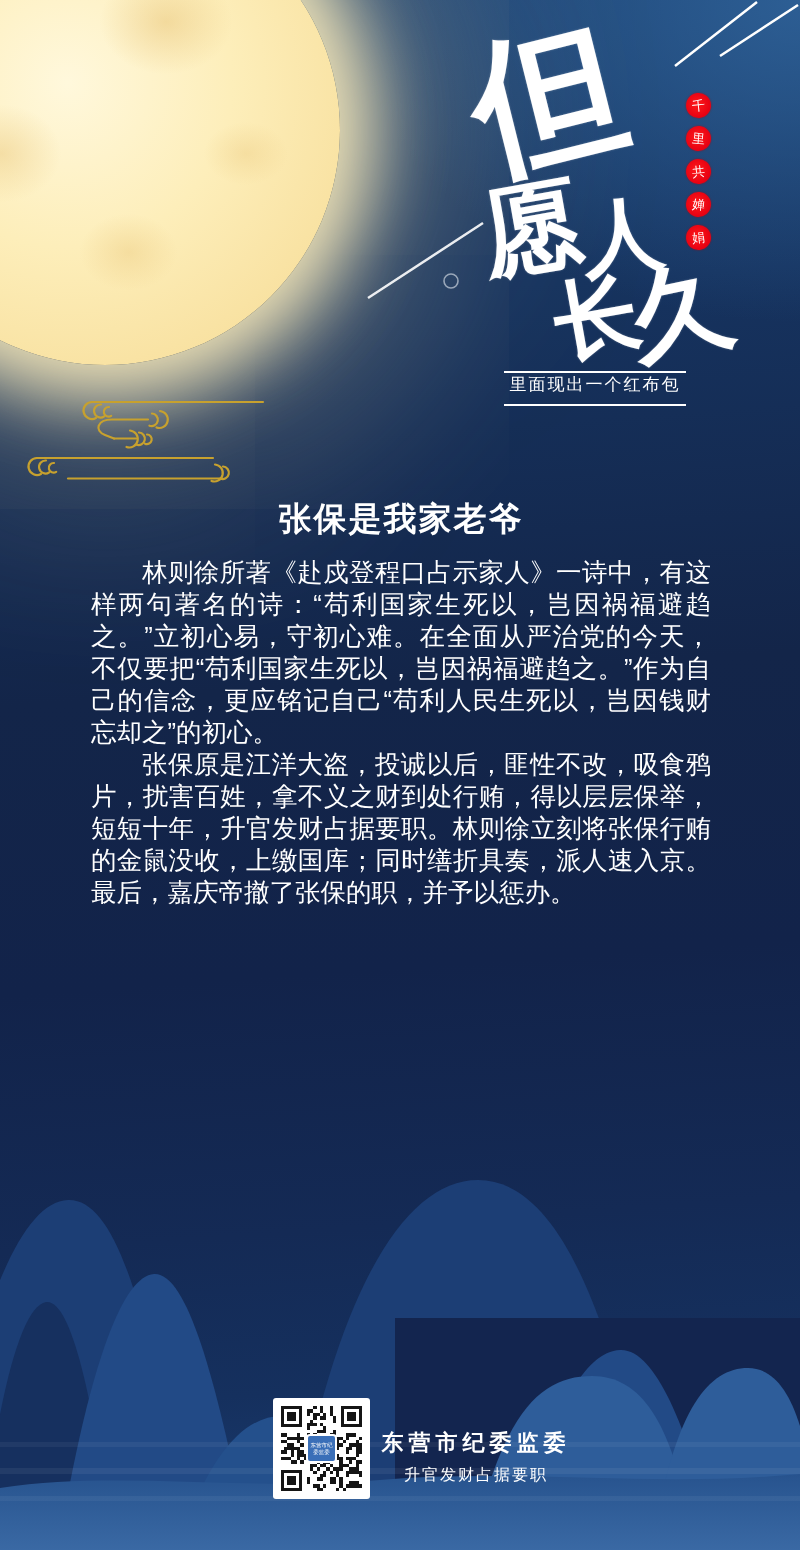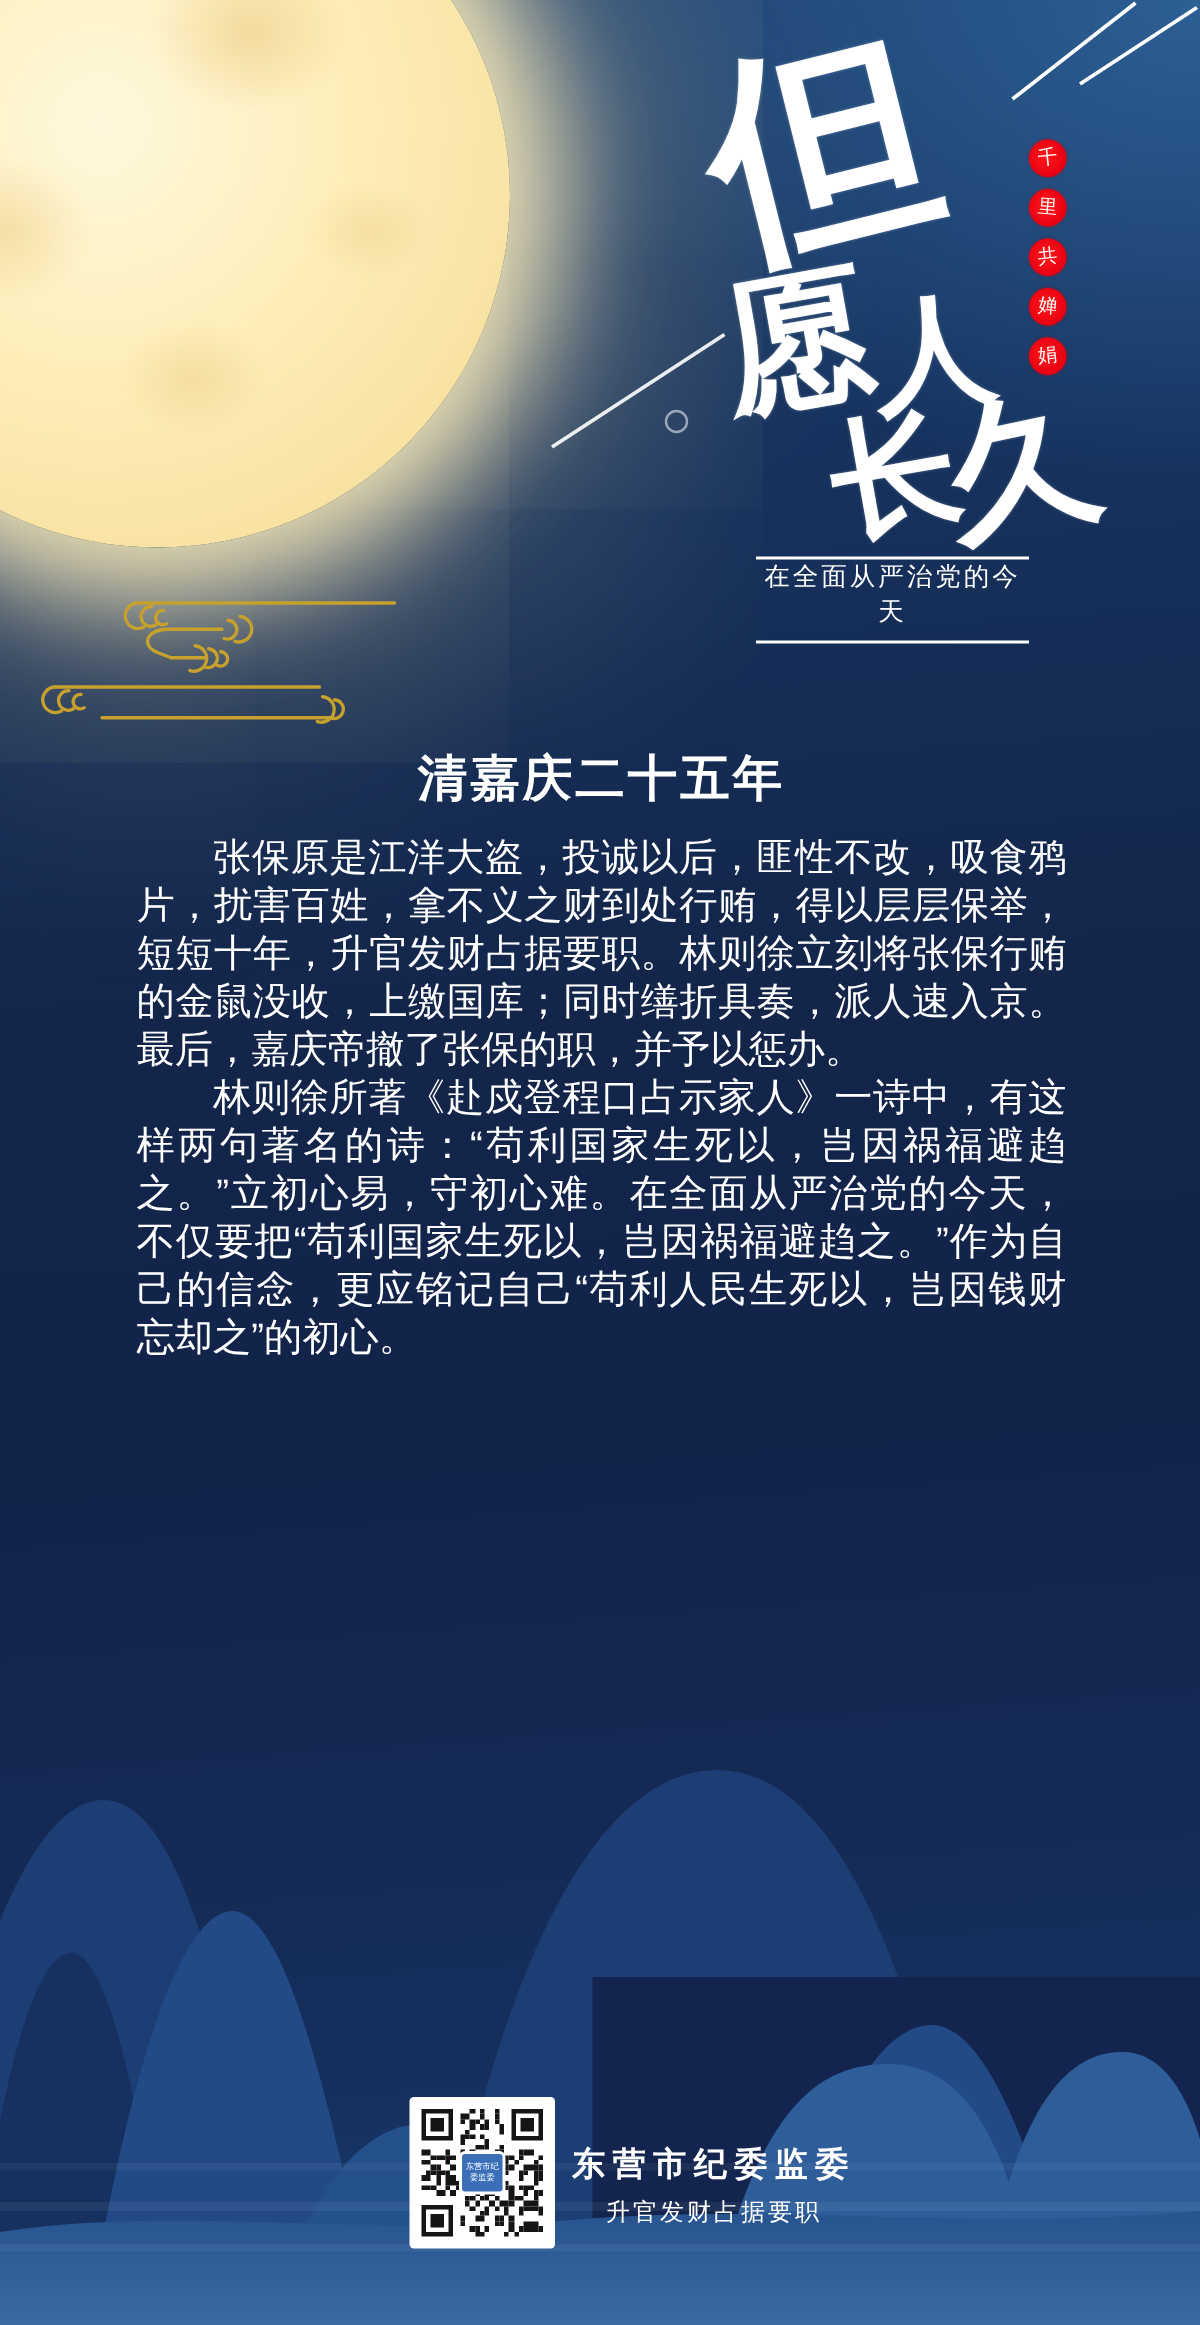--- a/index.html
+++ b/index.html
@@ -120,21 +120,21 @@
   <div>
       <span class="cal cal0">但</span>
       <span class="cal cal1">愿</span>
       <span class="cal cal2">人</span>
       <span class="cal cal3">长</span>
       <span class="cal cal4">久</span>
     </div>
 
   <div class="date-block">
     <hr class="date-rule">
-    <p class="date-lunar">在全面从严治党的今天</p>
+    <p class="date-lunar">里面现出一个红布包</p>
     <hr class="date-rule">
   </div>
 
   <svg class="mountains" width="800" height="470" viewBox="0 0 800 470">
     <defs>
       <linearGradient id="gbase" x1="0" y1="0" x2="0" y2="1">
         <stop offset="0" stop-color="#27538e"></stop>
         <stop offset="1" stop-color="#3a69a4"></stop>
       </linearGradient>
     </defs>
@@ -147,24 +147,24 @@
     <path d="M 472 470 C 502 330 542 296 592 296 C 644 296 676 348 694 470 Z" fill="#2e5d9a"></path>
     <path d="M 652 470 C 672 335 706 288 748 288 C 792 288 812 360 818 470 Z" fill="#2e5d9a"></path>
     <path d="M 176 470 C 206 382 240 336 282 336 C 326 336 358 396 378 470 Z" fill="#24508c"></path>
     <path d="M 0 408 C 120 390 240 412 380 400 C 520 388 650 408 800 394 L 800 470 L 0 470 Z" fill="url(#gbase)"></path>
     <rect x="0" y="362" width="800" height="5" fill="#ffffff" opacity="0.05"></rect>
     <rect x="0" y="388" width="800" height="6" fill="#ffffff" opacity="0.06"></rect>
     <rect x="0" y="416" width="800" height="5" fill="#ffffff" opacity="0.05"></rect>
   </svg>
 
   <div class="article">
-    <h1>清嘉庆二十五年</h1>
+    <h1>张保是我家老爷</h1>
     <div>
+        <p>林则徐所著《赴戍登程口占示家人》一诗中，有这样两句著名的诗：“苟利国家生死以，岂因祸福避趋之。”立初心易，守初心难。在全面从严治党的今天，不仅要把“苟利国家生死以，岂因祸福避趋之。”作为自己的信念，更应铭记自己“苟利人民生死以，岂因钱财忘却之”的初心。</p>
         <p>张保原是江洋大盗，投诚以后，匪性不改，吸食鸦片，扰害百姓，拿不义之财到处行贿，得以层层保举，短短十年，升官发财占据要职。林则徐立刻将张保行贿的金鼠没收，上缴国库；同时缮折具奏，派人速入京。最后，嘉庆帝撤了张保的职，并予以惩办。</p>
-        <p>林则徐所著《赴戍登程口占示家人》一诗中，有这样两句著名的诗：“苟利国家生死以，岂因祸福避趋之。”立初心易，守初心难。在全面从严治党的今天，不仅要把“苟利国家生死以，岂因祸福避趋之。”作为自己的信念，更应铭记自己“苟利人民生死以，岂因钱财忘却之”的初心。</p>
       </div>
   </div>
 
   <div class="footer">
     <div class="qr-card">
       <div class="qr-pattern">
           <div style="grid-row:1;grid-column:11"></div>
           <div style="grid-row:1;grid-column:13"></div>
           <div style="grid-row:1;grid-column:16"></div>
           <div style="grid-row:2;grid-column:9"></div>

